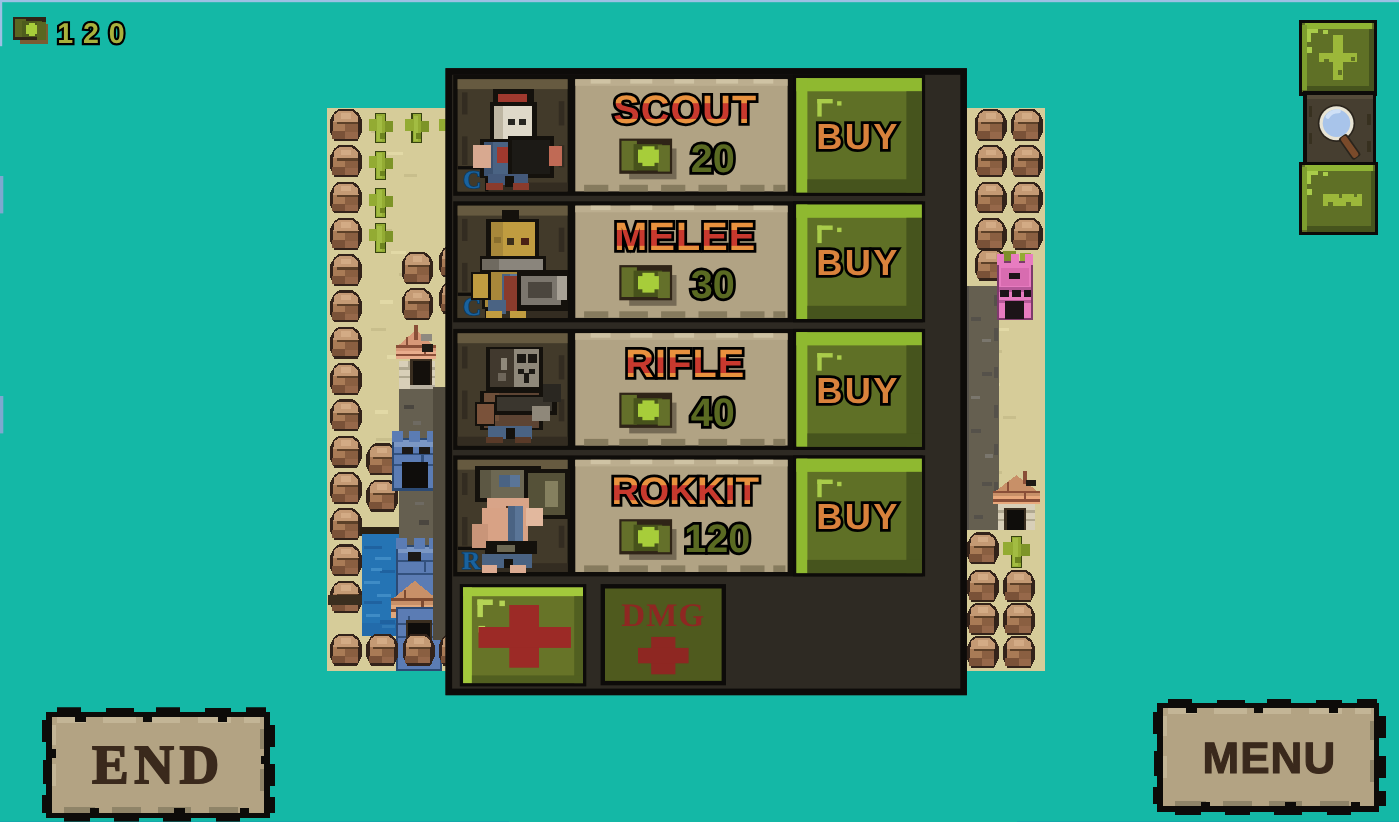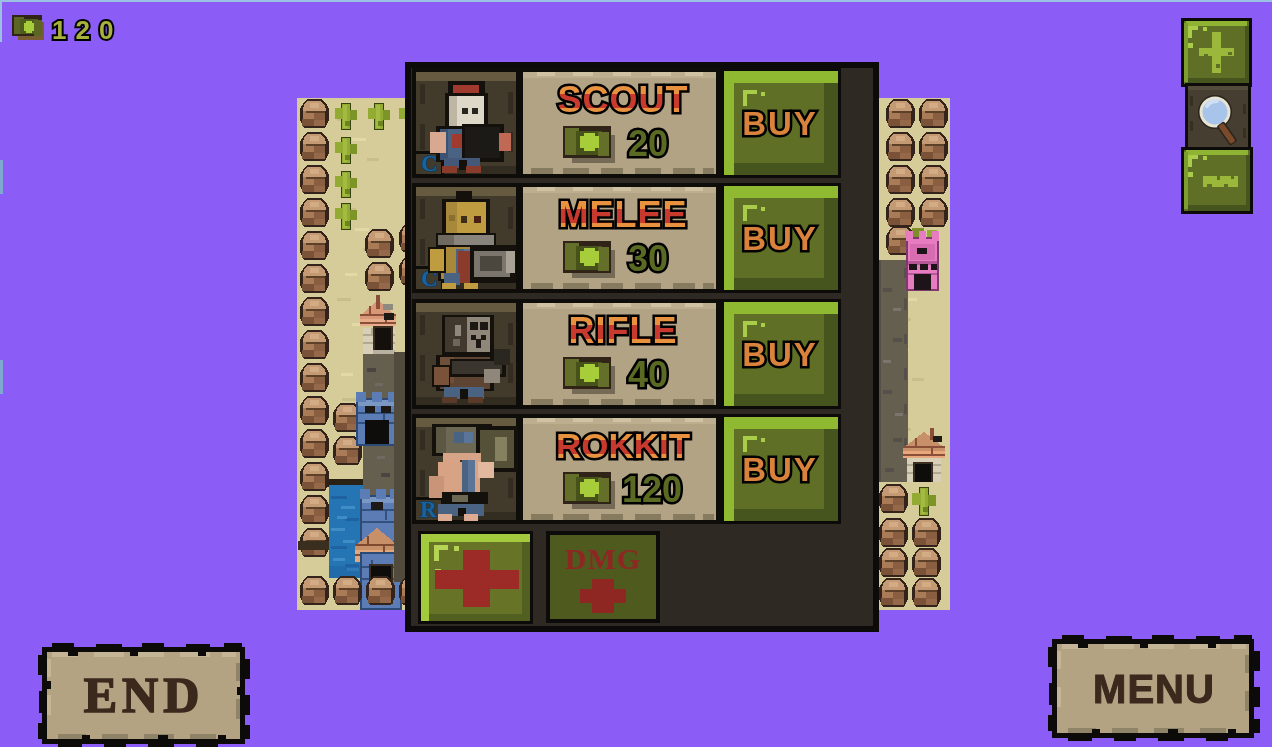--- a/index.html
+++ b/index.html
@@ -1,16 +1,16 @@
 <!DOCTYPE html>
 <html><head>
 <meta charset="utf-8">
 <style>
 html,body{margin:0;padding:0;background:#1878c4;}
-#stage{position:absolute;top:0;left:0;width:1272px;height:747px;overflow:hidden;background:#8b5cf6;font-family:"Liberation Sans",sans-serif;}
+#stage{position:absolute;top:0;left:0;width:1272px;height:747px;overflow:hidden;background:#14b8a6;font-family:"Liberation Sans",sans-serif;}
 .abs{position:absolute;}
 svg{display:block;}
 svg text{font-family:"Liberation Sans",sans-serif;font-weight:bold;}
 </style>
 </head>
 <body>
 <div id="stage">
 
   <div class="abs" style="left:0;top:0;width:1272px;height:2px;background:#9cc0e4;"></div>
   <div class="abs" style="left:0;top:0;width:2px;height:42px;background:#9cc0e4;"></div>

